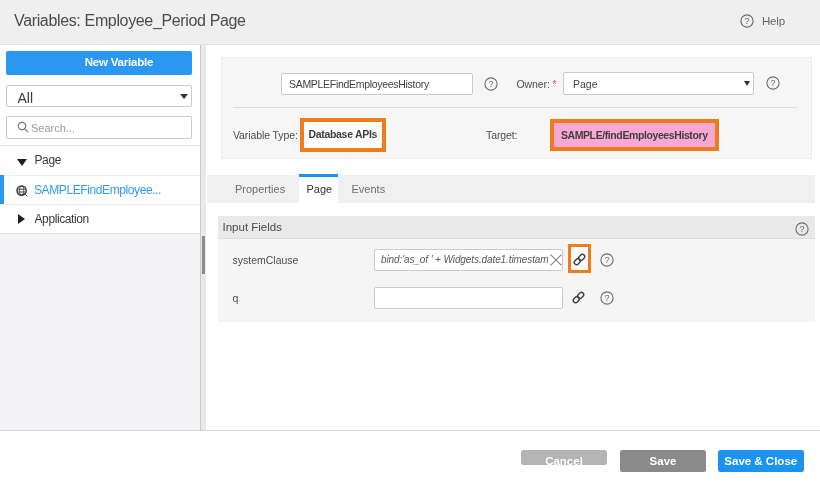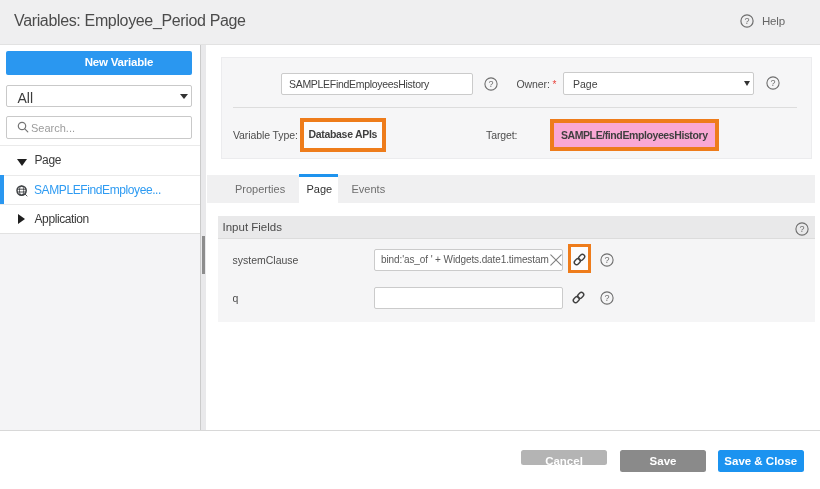--- a/index.html
+++ b/index.html
@@ -93,21 +93,21 @@
   <div class="abs" style="left:217.5px;top:216px;width:597.5px;height:22.5px;background:#e9e9ea;border-bottom:1px solid #dcdcdc;"></div>
   <div class="abs" style="left:222.5px;top:221px;font-size:11.5px;color:#4a4a4a;">Input Fields</div>
   <svg class="ic" style="left:795.3px;top:222.3px;" width="14" height="14" viewBox="0 0 14 14">
       <circle cx="7" cy="7" r="6.1" fill="none" stroke="#6e6e6e" stroke-width="1.1"></circle>
       <text x="7" y="10.2" font-size="9" text-anchor="middle" fill="#6e6e6e" font-family="Liberation Sans">?</text>
     </svg>
   <div class="abs" style="left:217.5px;top:238.5px;width:597.5px;height:83px;background:#f5f5f6;"></div>
 
   <div class="abs" style="left:232.5px;top:253.5px;font-size:10.5px;color:#4d4d4d;">systemClause</div>
   <div class="inp" style="left:373.5px;top:248.5px;width:189.5px;height:22px;"></div>
-  <div class="abs" style="left:381px;top:254px;font-size:10px;color:#5a5a5a;letter-spacing:-0.1px;">bind:'as_of ' + Widgets.date1.timestam</div>
+  <div class="abs" style="left:381px;top:254px;font-size:10px;color:#5a5a5a;letter-spacing:-0.1px;font-style:italic;">bind:'as_of ' + Widgets.date1.timestam</div>
   <svg class="ic" style="left:549.5px;top:254px;" width="12" height="12" viewBox="0 0 12 12">
       <g stroke="#828282" stroke-width="1.1" stroke-linecap="round">
         <line x1="0.8" y1="0.8" x2="11.2" y2="11.2"></line>
         <line x1="11.2" y1="0.8" x2="0.8" y2="11.2"></line>
       </g>
     </svg>
   <div class="abs" style="left:567.5px;top:244px;width:23px;height:28.5px;border:3.5px solid #ee7c1b;background:#fcfcfd;"></div>
   <svg class="ic" style="left:571.5px;top:252px;" width="15" height="15" viewBox="0 0 15 15">
       <g transform="rotate(-45 7.5 7.5)" stroke="#3f3f3f" stroke-width="1.4" fill="none">
         <rect x="1.1" y="5.2" width="6.6" height="4.6" rx="2.3"></rect>

